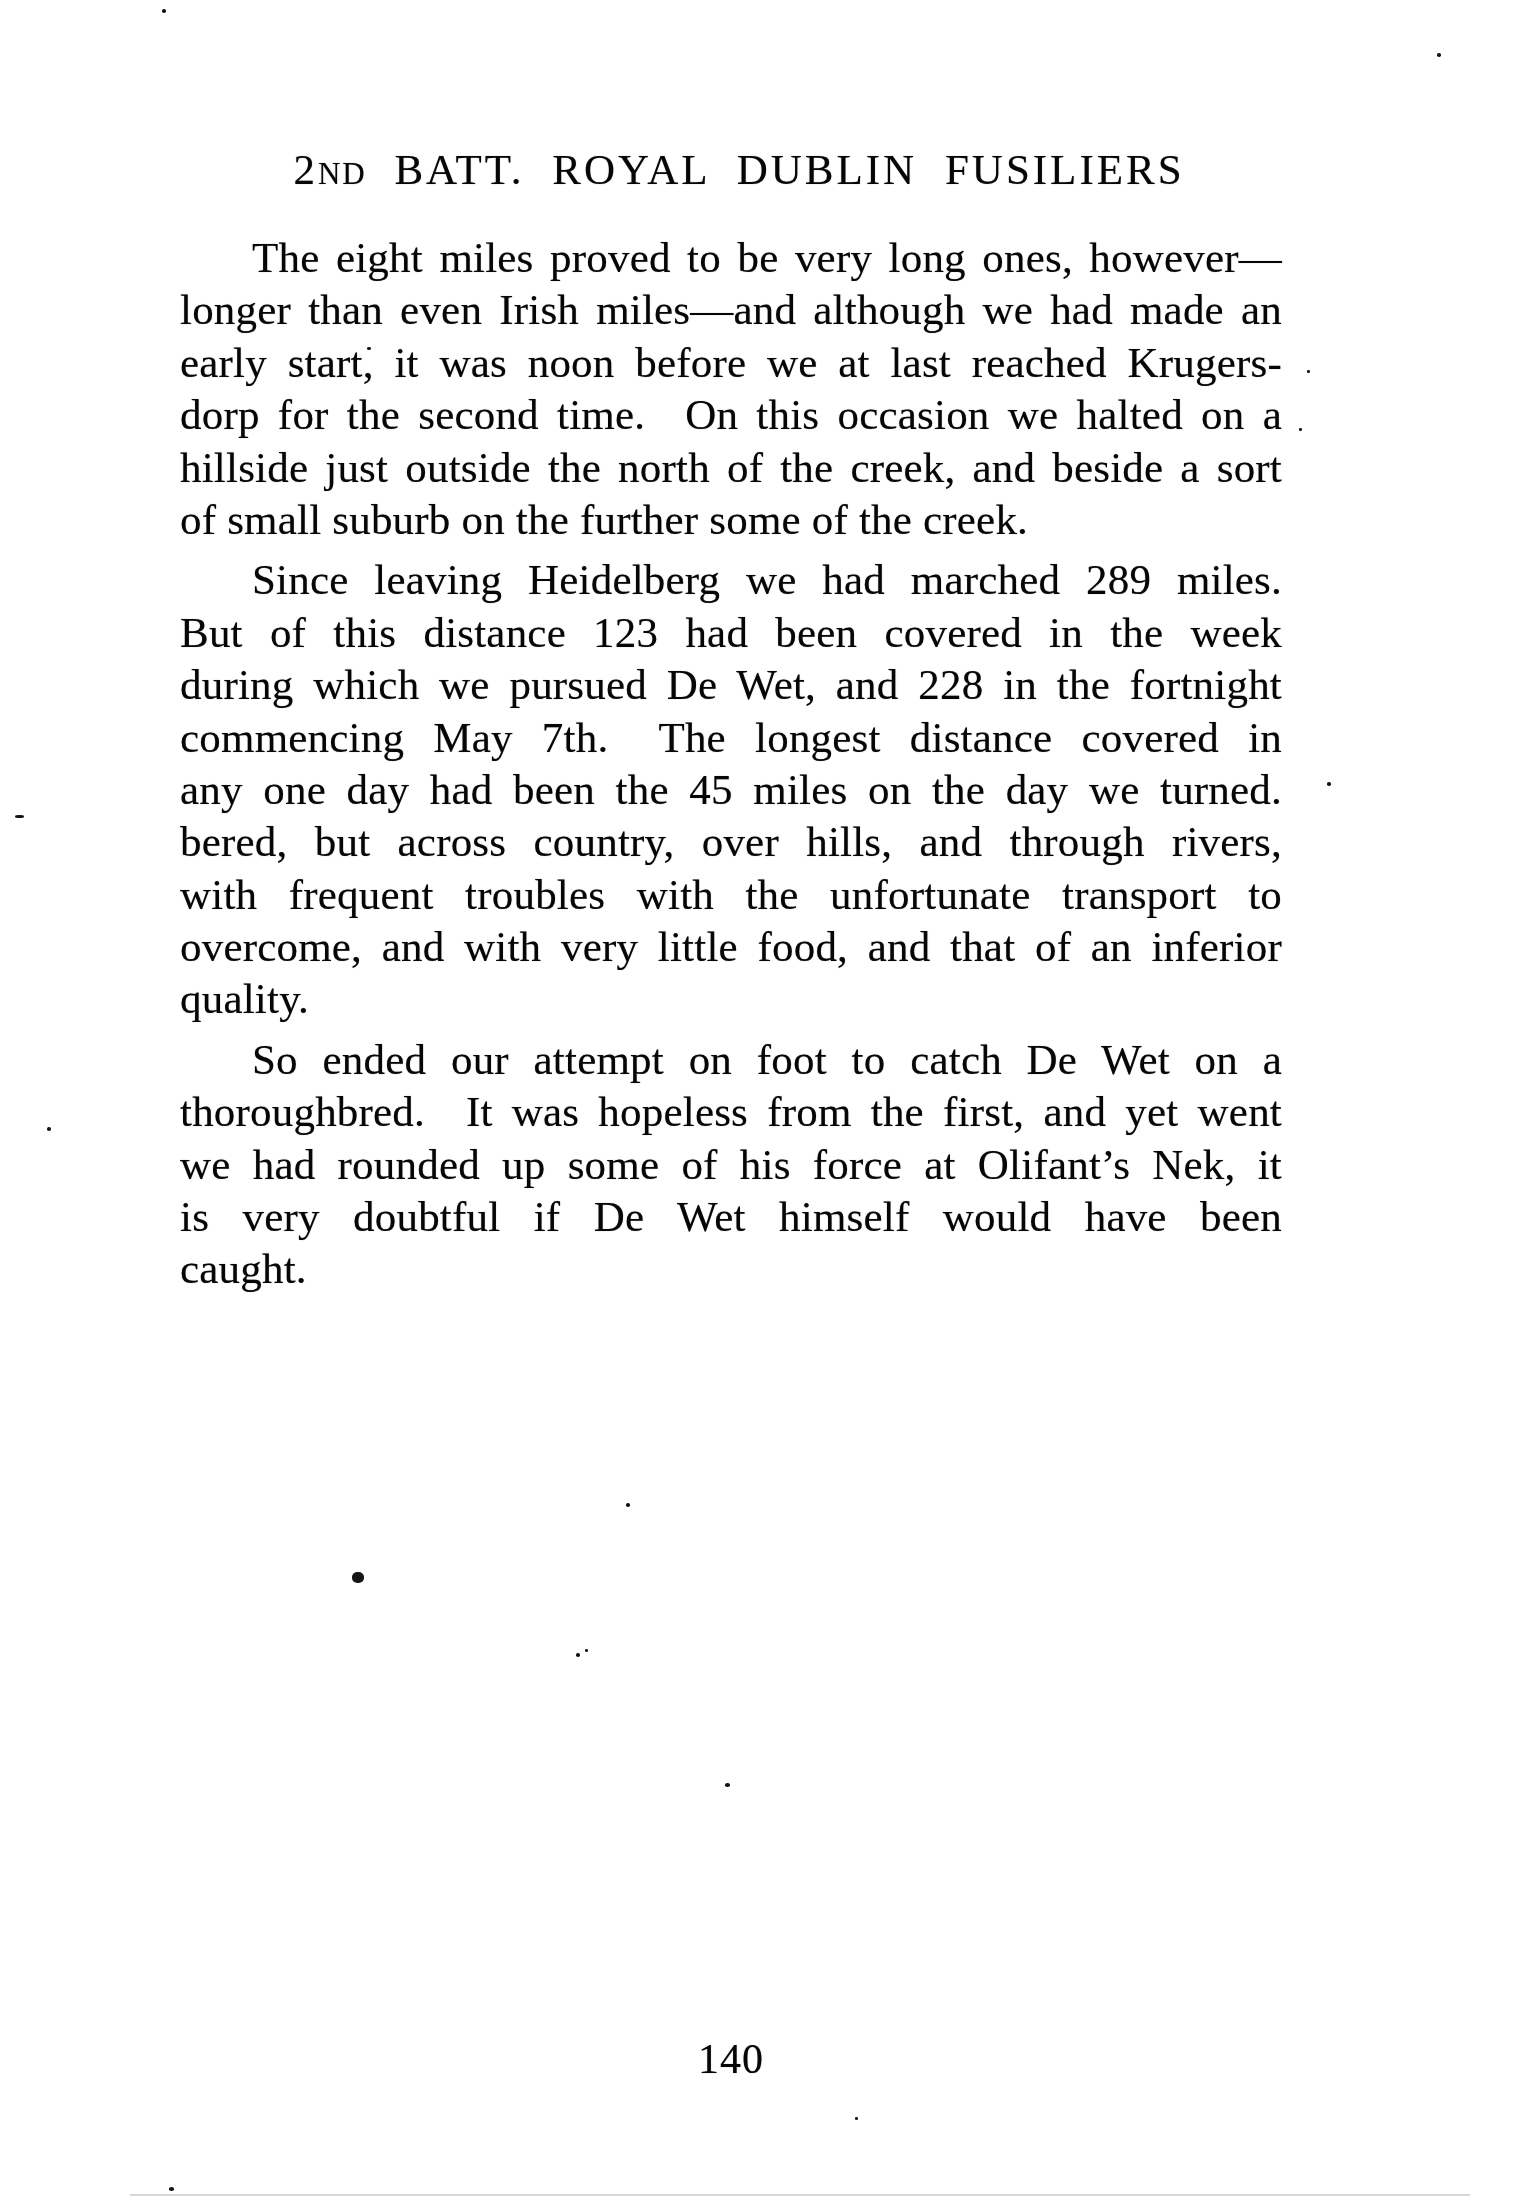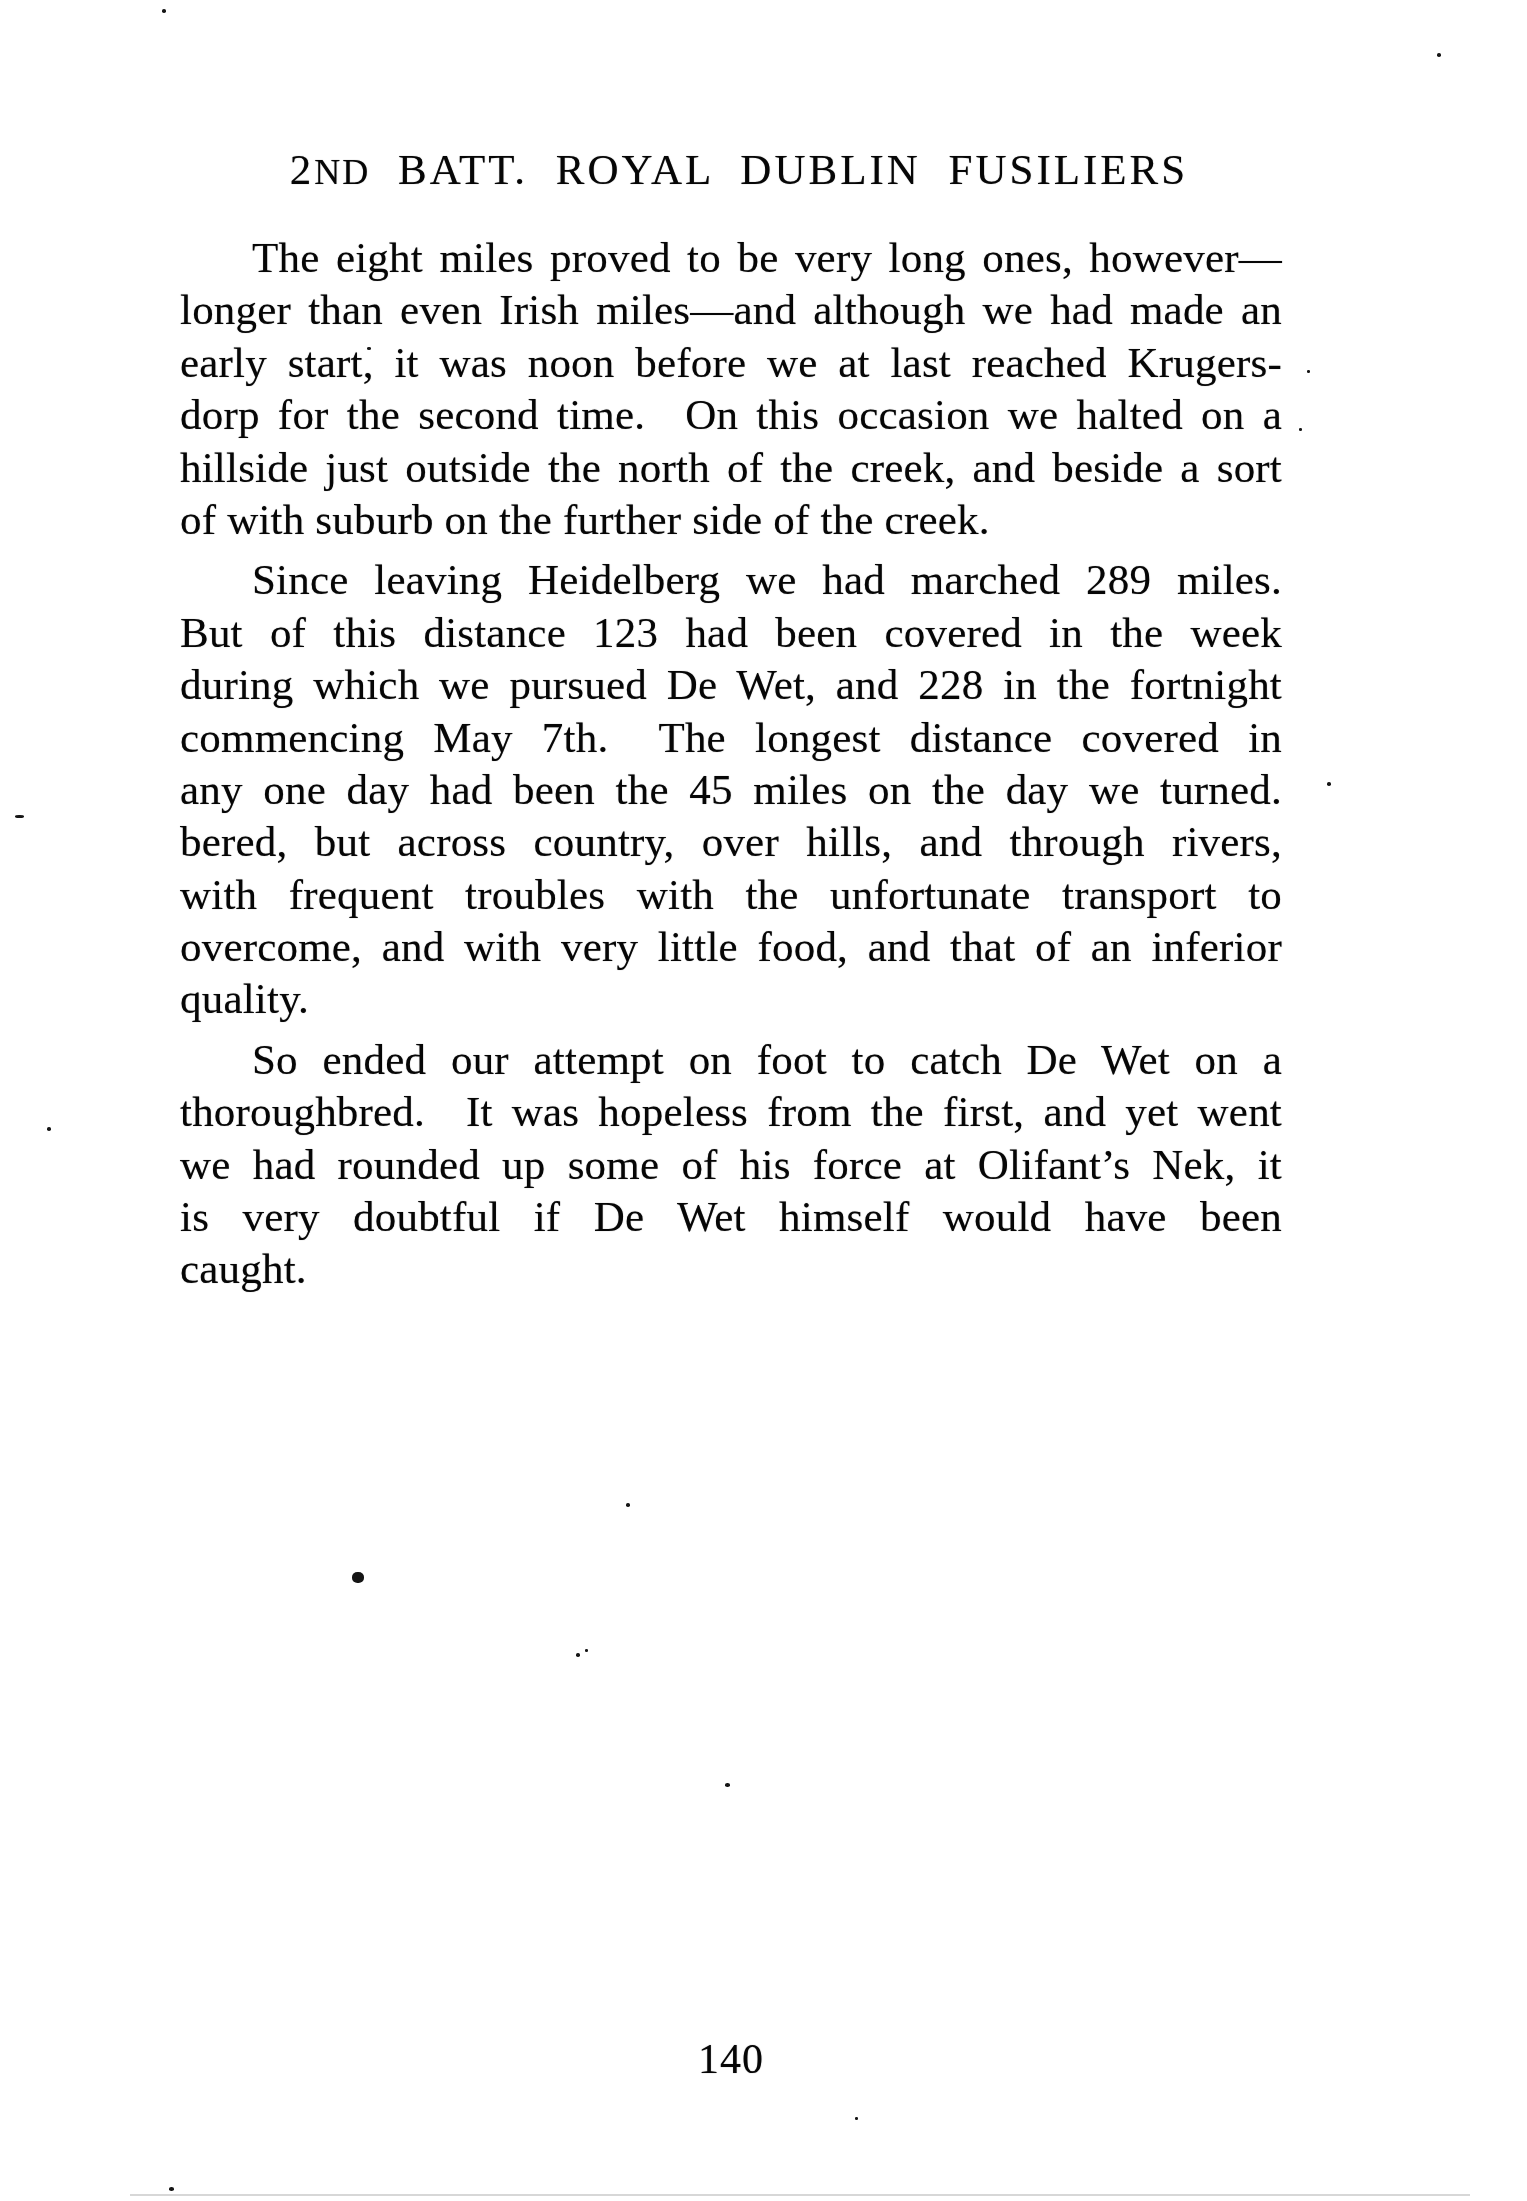--- a/index.html
+++ b/index.html
@@ -23,21 +23,21 @@
     width: 1118px;
     text-align: center;
     font-size: 43px;
     line-height: 1;
     letter-spacing: 3px;
     word-spacing: 14px;
     white-space: pre;
     text-shadow: 0 0 1px rgba(0,0,0,0.45);
   }
   .header .ordinal {
-    font-size: 36px;
+    font-size: 31px;
     letter-spacing: 2px;
   }
   .text-block {
     position: absolute;
     left: 172px;
     top: 224px;
     width: 1118px;
     font-size: 43px;
     line-height: 52.4px;
     letter-spacing: 0.2px;
@@ -85,21 +85,21 @@
 
   <div class="header"><span>2</span><span class="ordinal">ND</span><span> BATT. ROYAL DUBLIN FUSILIERS</span></div>
 
   <div class="text-block">
       <div class="paragraph">
         <div class="line first">The eight miles proved to be very long ones, however—</div>
         <div class="line">longer than even Irish miles—and although we had made an</div>
         <div class="line">early start, it was noon before we at last reached Krugers-</div>
         <div class="line">dorp for the second time.  On this occasion we halted on a</div>
         <div class="line">hillside just outside the north of the creek, and beside a sort</div>
-        <div class="line last">of with suburb on the further side of the creek.</div>
+        <div class="line last">of small suburb on the further some of the creek.</div>
       </div>
       <div class="paragraph">
         <div class="line first">Since leaving Heidelberg we had marched 289 miles.</div>
         <div class="line">But of this distance 123 had been covered in the week</div>
         <div class="line">during which we pursued De Wet, and 228 in the fortnight</div>
         <div class="line">commencing May 7th.  The longest distance covered in</div>
         <div class="line">any one day had been the 45 miles on the day we turned.</div>
         <div class="line">bered, but across country, over hills, and through rivers,</div>
         <div class="line">with frequent troubles with the unfortunate transport to</div>
         <div class="line">overcome, and with very little food, and that of an inferior</div>

